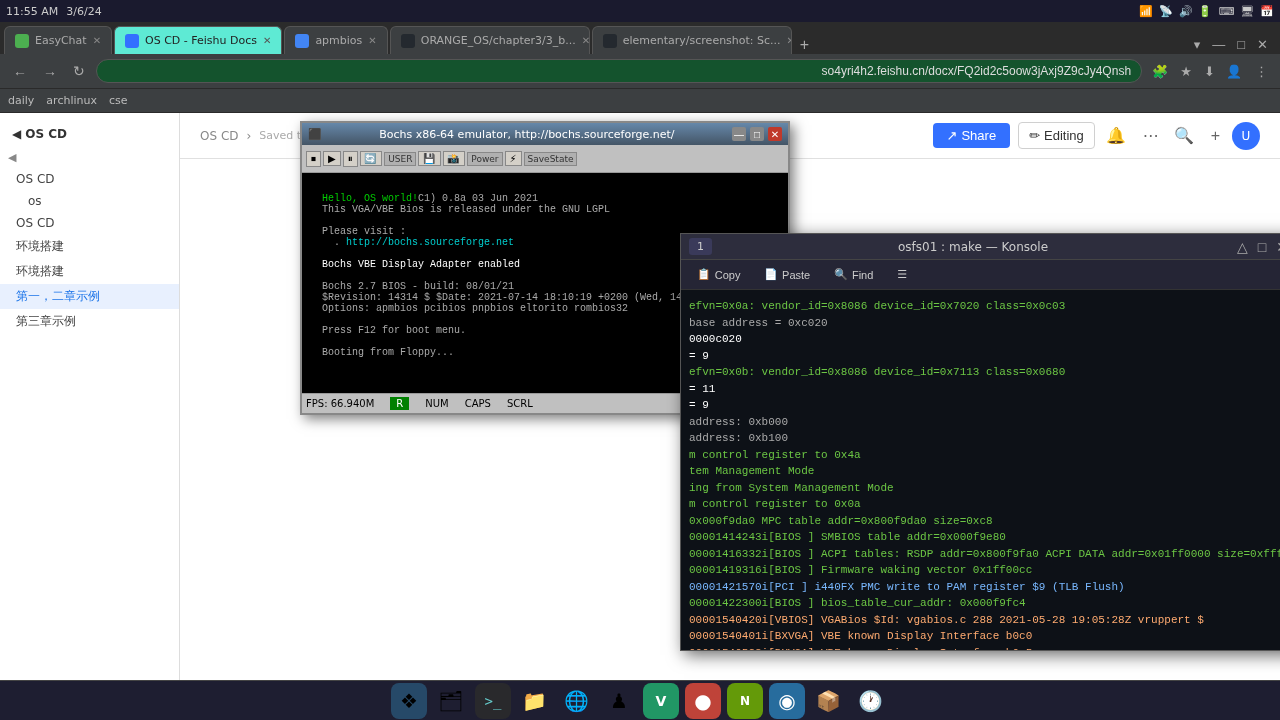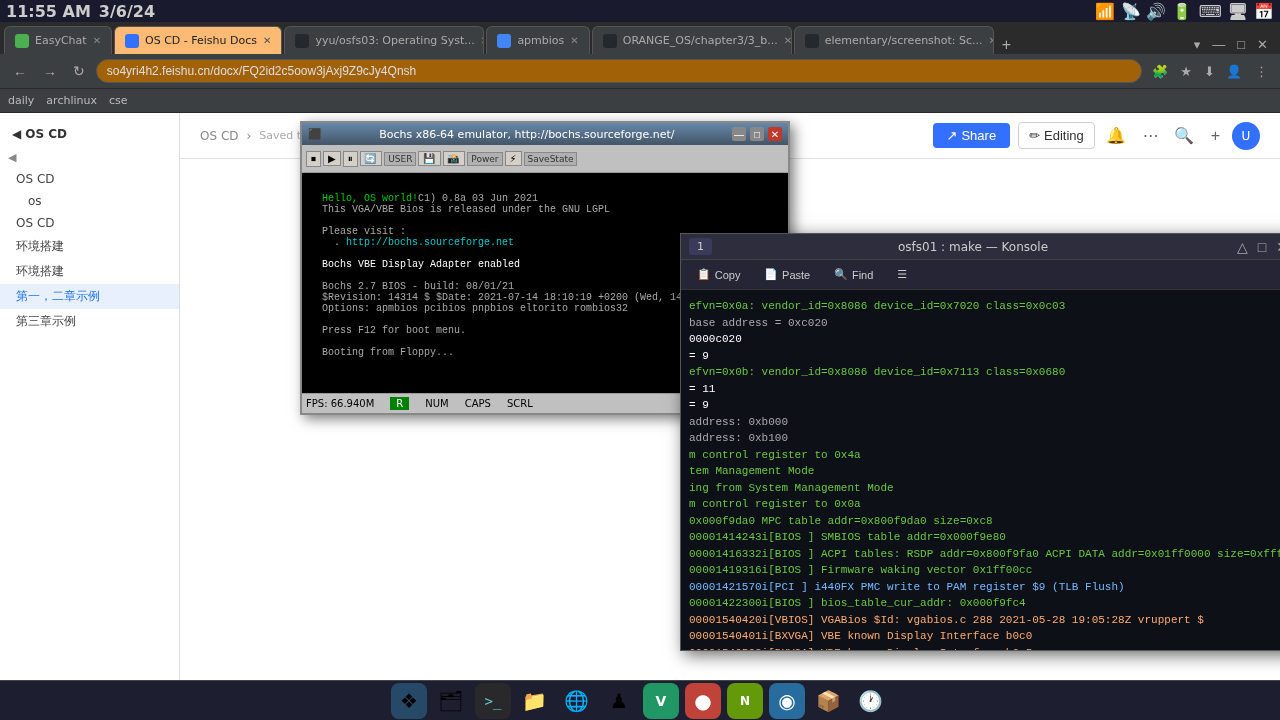--- a/index.html
+++ b/index.html
@@ -7,22 +7,21 @@
 
     
     .top-taskbar {
       height: 22px;
       background: #1a1a2e;
       display: flex;
       align-items: center;
       justify-content: space-between;
       padding: 0 6px;
       color: #ccc;
-      font-size: 16px;
-      font-weight: bold;
+      font-size: 11px;
     }
     .top-taskbar-left { display: flex; align-items: center; gap: 8px; }
     .top-taskbar-right { display: flex; align-items: center; gap: 6px; }
 
     
     .browser-chrome {
       background: #3c3f41;
       border-bottom: 1px solid #2a2a2a;
     }
     .tab-bar {
@@ -44,47 +43,48 @@
       background: #3c3f41;
       gap: 6px;
       max-width: 200px;
       white-space: nowrap;
       overflow: hidden;
       cursor: pointer;
       border: 1px solid #555;
       border-bottom: none;
     }
     .tab.active {
-      background: #fdba74;
+      background: #5eead4;
       color: #222;
     }
     .tab-favicon { width: 14px; height: 14px; border-radius: 2px; flex-shrink: 0; }
     .tab-close { margin-left: auto; color: #888; font-size: 10px; }
     .tab-add { background: none; border: none; color: #aaa; font-size: 16px; cursor: pointer; padding: 0 6px; }
 
     .nav-bar {
       height: 34px;
       background: #3c3f41;
       display: flex;
       align-items: center;
       padding: 0 8px;
       gap: 6px;
     }
     .nav-btn { background: none; border: none; color: #aaa; font-size: 14px; cursor: pointer; padding: 2px 5px; }
     .nav-btn:disabled { color: #666; }
     .url-bar {
       flex: 1;
       height: 24px;
-      background: #a16207;
+      background: #14532d;
       border: 1px solid #555;
       border-radius: 12px;
       color: #ddd;
       font-size: 12px;
       padding: 0 10px;
       outline: none;
+      text-align: right;
     }
     .nav-icons { display: flex; gap: 4px; }
     .nav-icon-btn { background: none; border: none; color: #aaa; font-size: 13px; cursor: pointer; padding: 2px 4px; }
     .bookmark-bar {
       height: 24px;
       background: #3c3f41;
       display: flex;
       align-items: center;
       padding: 0 8px;
       gap: 12px;
@@ -337,25 +337,20 @@
   <div class="tab-bar">
     <div class="tab">
       <div class="tab-favicon" style="background:#4CAF50;border-radius:3px;"></div>
       <span>EasyChat</span>
       <span class="tab-close">✕</span>
     </div>
     <div class="tab active">
       <div class="tab-favicon" style="background:#3370ff;border-radius:3px;"></div>
       <span>OS CD - Feishu Docs</span>
       <span class="tab-close" style="color:#555;">✕</span>
-    </div>
-    <div class="tab">
-      <div class="tab-favicon" style="background:#24292f;border-radius:3px;"></div>
-      <span>yyu/osfs03: Operating Syst...</span>
-      <span class="tab-close">✕</span>
     </div>
     <div class="tab">
       <div class="tab-favicon" style="background:#4285f4;border-radius:3px;"></div>
       <span>apmbios</span>
       <span class="tab-close">✕</span>
     </div>
     <div class="tab">
       <div class="tab-favicon" style="background:#24292f;border-radius:3px;"></div>
       <span>ORANGE_OS/chapter3/3_b...</span>
       <span class="tab-close">✕</span>

